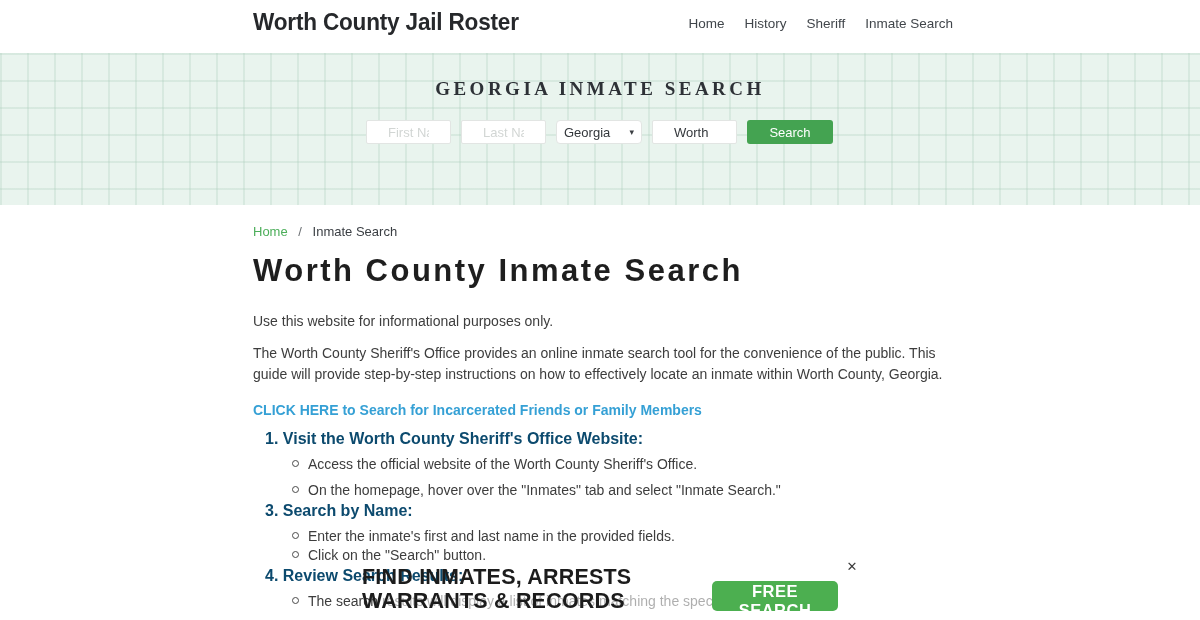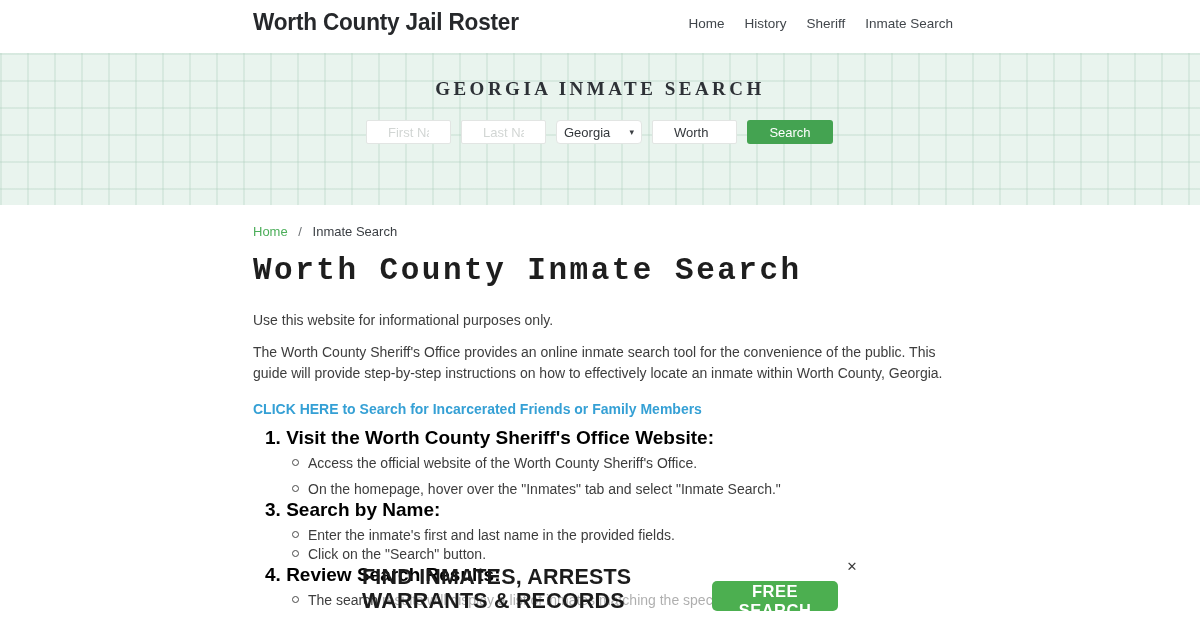--- a/index.html
+++ b/index.html
@@ -64,32 +64,32 @@
   
   .content{
     position:absolute;left:253px;top:184px;width:700px;
     color:#3d3d3d;font-size:14px;
   }
   .breadcrumb{margin-top:40px;font-size:13px;color:#3a3e43;}
   .breadcrumb .bc-home{color:#4cae5a;text-decoration:none;cursor:pointer;}
   .breadcrumb .bc-sep{margin:0 7px;color:#6b6f73;}
   h1.page-title{
     margin:14px 0 0 0;
-    font-family:Liberation Mono, monospace;
+    font-family:Liberation Sans, sans-serif;
     font-size:31px;font-weight:700;letter-spacing:2.5px;color:#1e1e1e;
   }
   .intro-1{margin:22px 0 0 0;line-height:21px;}
   .intro-2{margin:11px 0 0 0;width:692px;line-height:21px;}
   .cta-link{
     display:inline-block;margin:17px 0 0 0;
     color:#35a0d5;font-weight:700;font-size:14px;text-decoration:none;cursor:pointer;
   }
   .steps{margin-top:13px;margin-left:12px;}
   .step-title{
-    font-weight:700;color:#000000;font-size:19px;line-height:15px;margin:0;
+    font-weight:700;color:#0c4a6e;font-size:16px;line-height:15px;margin:0;
   }
   .subs{margin:11px 0 5px 0;padding-left:27px;}
   .sub{margin:0 0 4px 0;line-height:15px;font-size:14px;color:#3d3d3d;}
   .dot{
     display:inline-block;width:5px;height:5px;border:1px solid #4a4a4a;border-radius:50%;
     margin-right:9px;position:relative;top:-2px;
   }
   .faded{color:rgba(61,61,61,0.42);}
   
   .ad{position:absolute;left:0;top:0;width:1200px;height:620px;pointer-events:none;z-index:5;}

